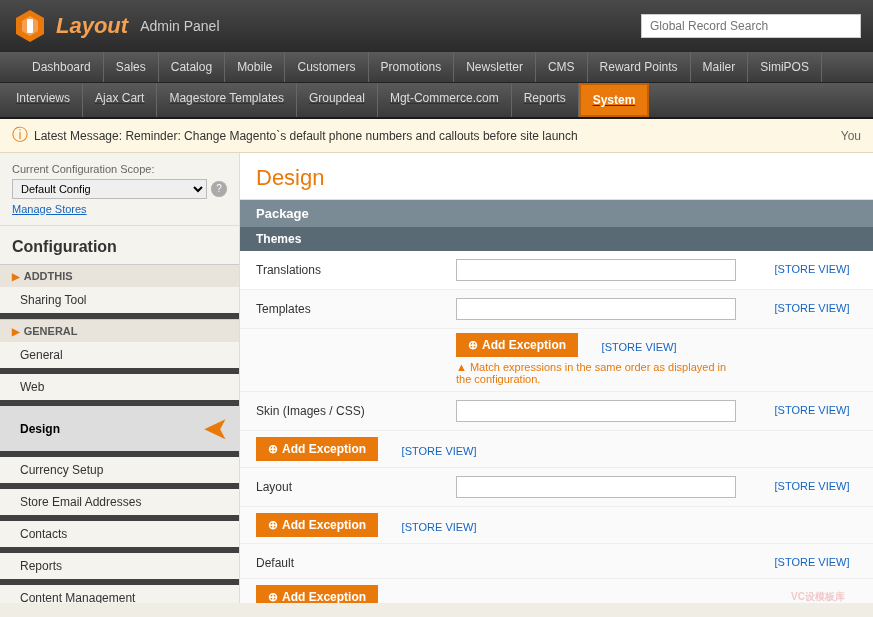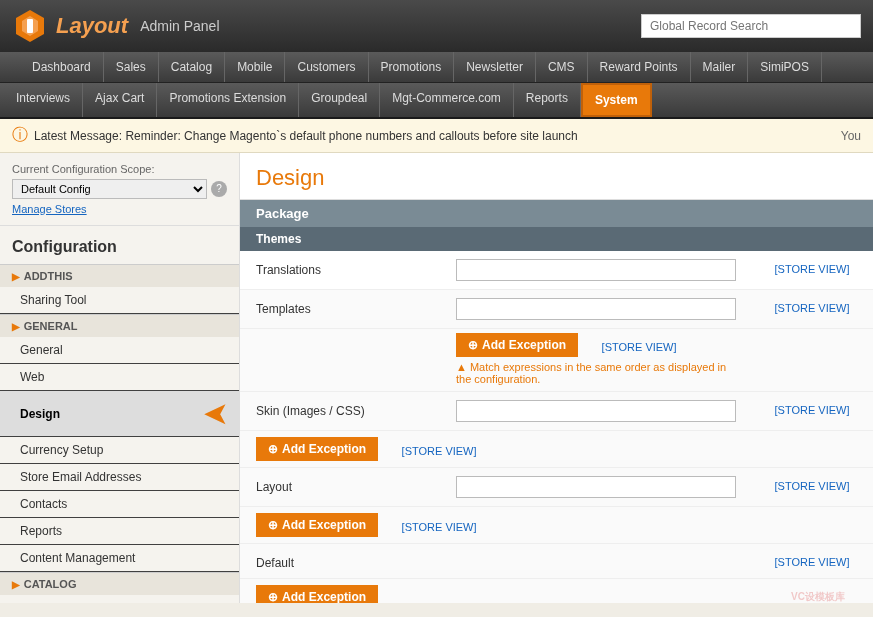--- a/index.html
+++ b/index.html
@@ -147,21 +147,21 @@
       align-items: center;
       gap: 4px;
       border-top: 1px solid #ccc;
     }
     .sidebar-group-header .arrow { color: #e8790a; font-size: 10px; }
     .sidebar-item {
       padding: 6px 12px 6px 20px;
       font-size: 12px;
       color: #333;
       cursor: pointer;
-      border-bottom: 1px solid #404040;
+      border-bottom: 6px solid #404040;
     }
     .sidebar-item.active {
       background: #ddd;
       font-weight: bold;
       color: #000;
     }
 
     
     #content {
       flex: 1;
@@ -296,24 +296,24 @@
   <div class="nav-item">Mobile</div>
   <div class="nav-item">Customers</div>
   <div class="nav-item">Promotions</div>
   <div class="nav-item">Newsletter</div>
   <div class="nav-item">CMS</div>
   <div class="nav-item">Reward Points</div>
   <div class="nav-item">Mailer</div>
   <div class="nav-item">SimiPOS</div>
 </div>
 
-<div id="nav-bottom" style="background:linear-gradient(180deg,#5a5a5a 0%,#3a3a3a 100%);display:flex;flex-wrap:wrap;padding:0 4px;border-bottom:2px solid #1a1a1a;">
+<div id="nav-bottom" style="background:linear-gradient(180deg,#5a5a5a 0%,#3a3a3a 100%);display:flex;flex-wrap:wrap;padding:0 4px;border-bottom:2px solid #1a1a1a;text-decoration:underline;">
   <div class="nav-item">Interviews</div>
   <div class="nav-item">Ajax Cart</div>
-  <div class="nav-item">Promotions Extension</div>
+  <div class="nav-item">Magestore Templates</div>
   <div class="nav-item">Groupdeal</div>
   <div class="nav-item">Mgt-Commerce.com</div>
   <div class="nav-item">Reports</div>
   <div class="nav-item active">System</div>
 </div>
 
 <div id="alert-bar">
   <span class="alert-icon">ⓘ</span>
   <span>Latest Message: Reminder: Change Magento`s default phone numbers and callouts before site launch</span>
   <span style="margin-left:auto;color:#666;">You</span>

